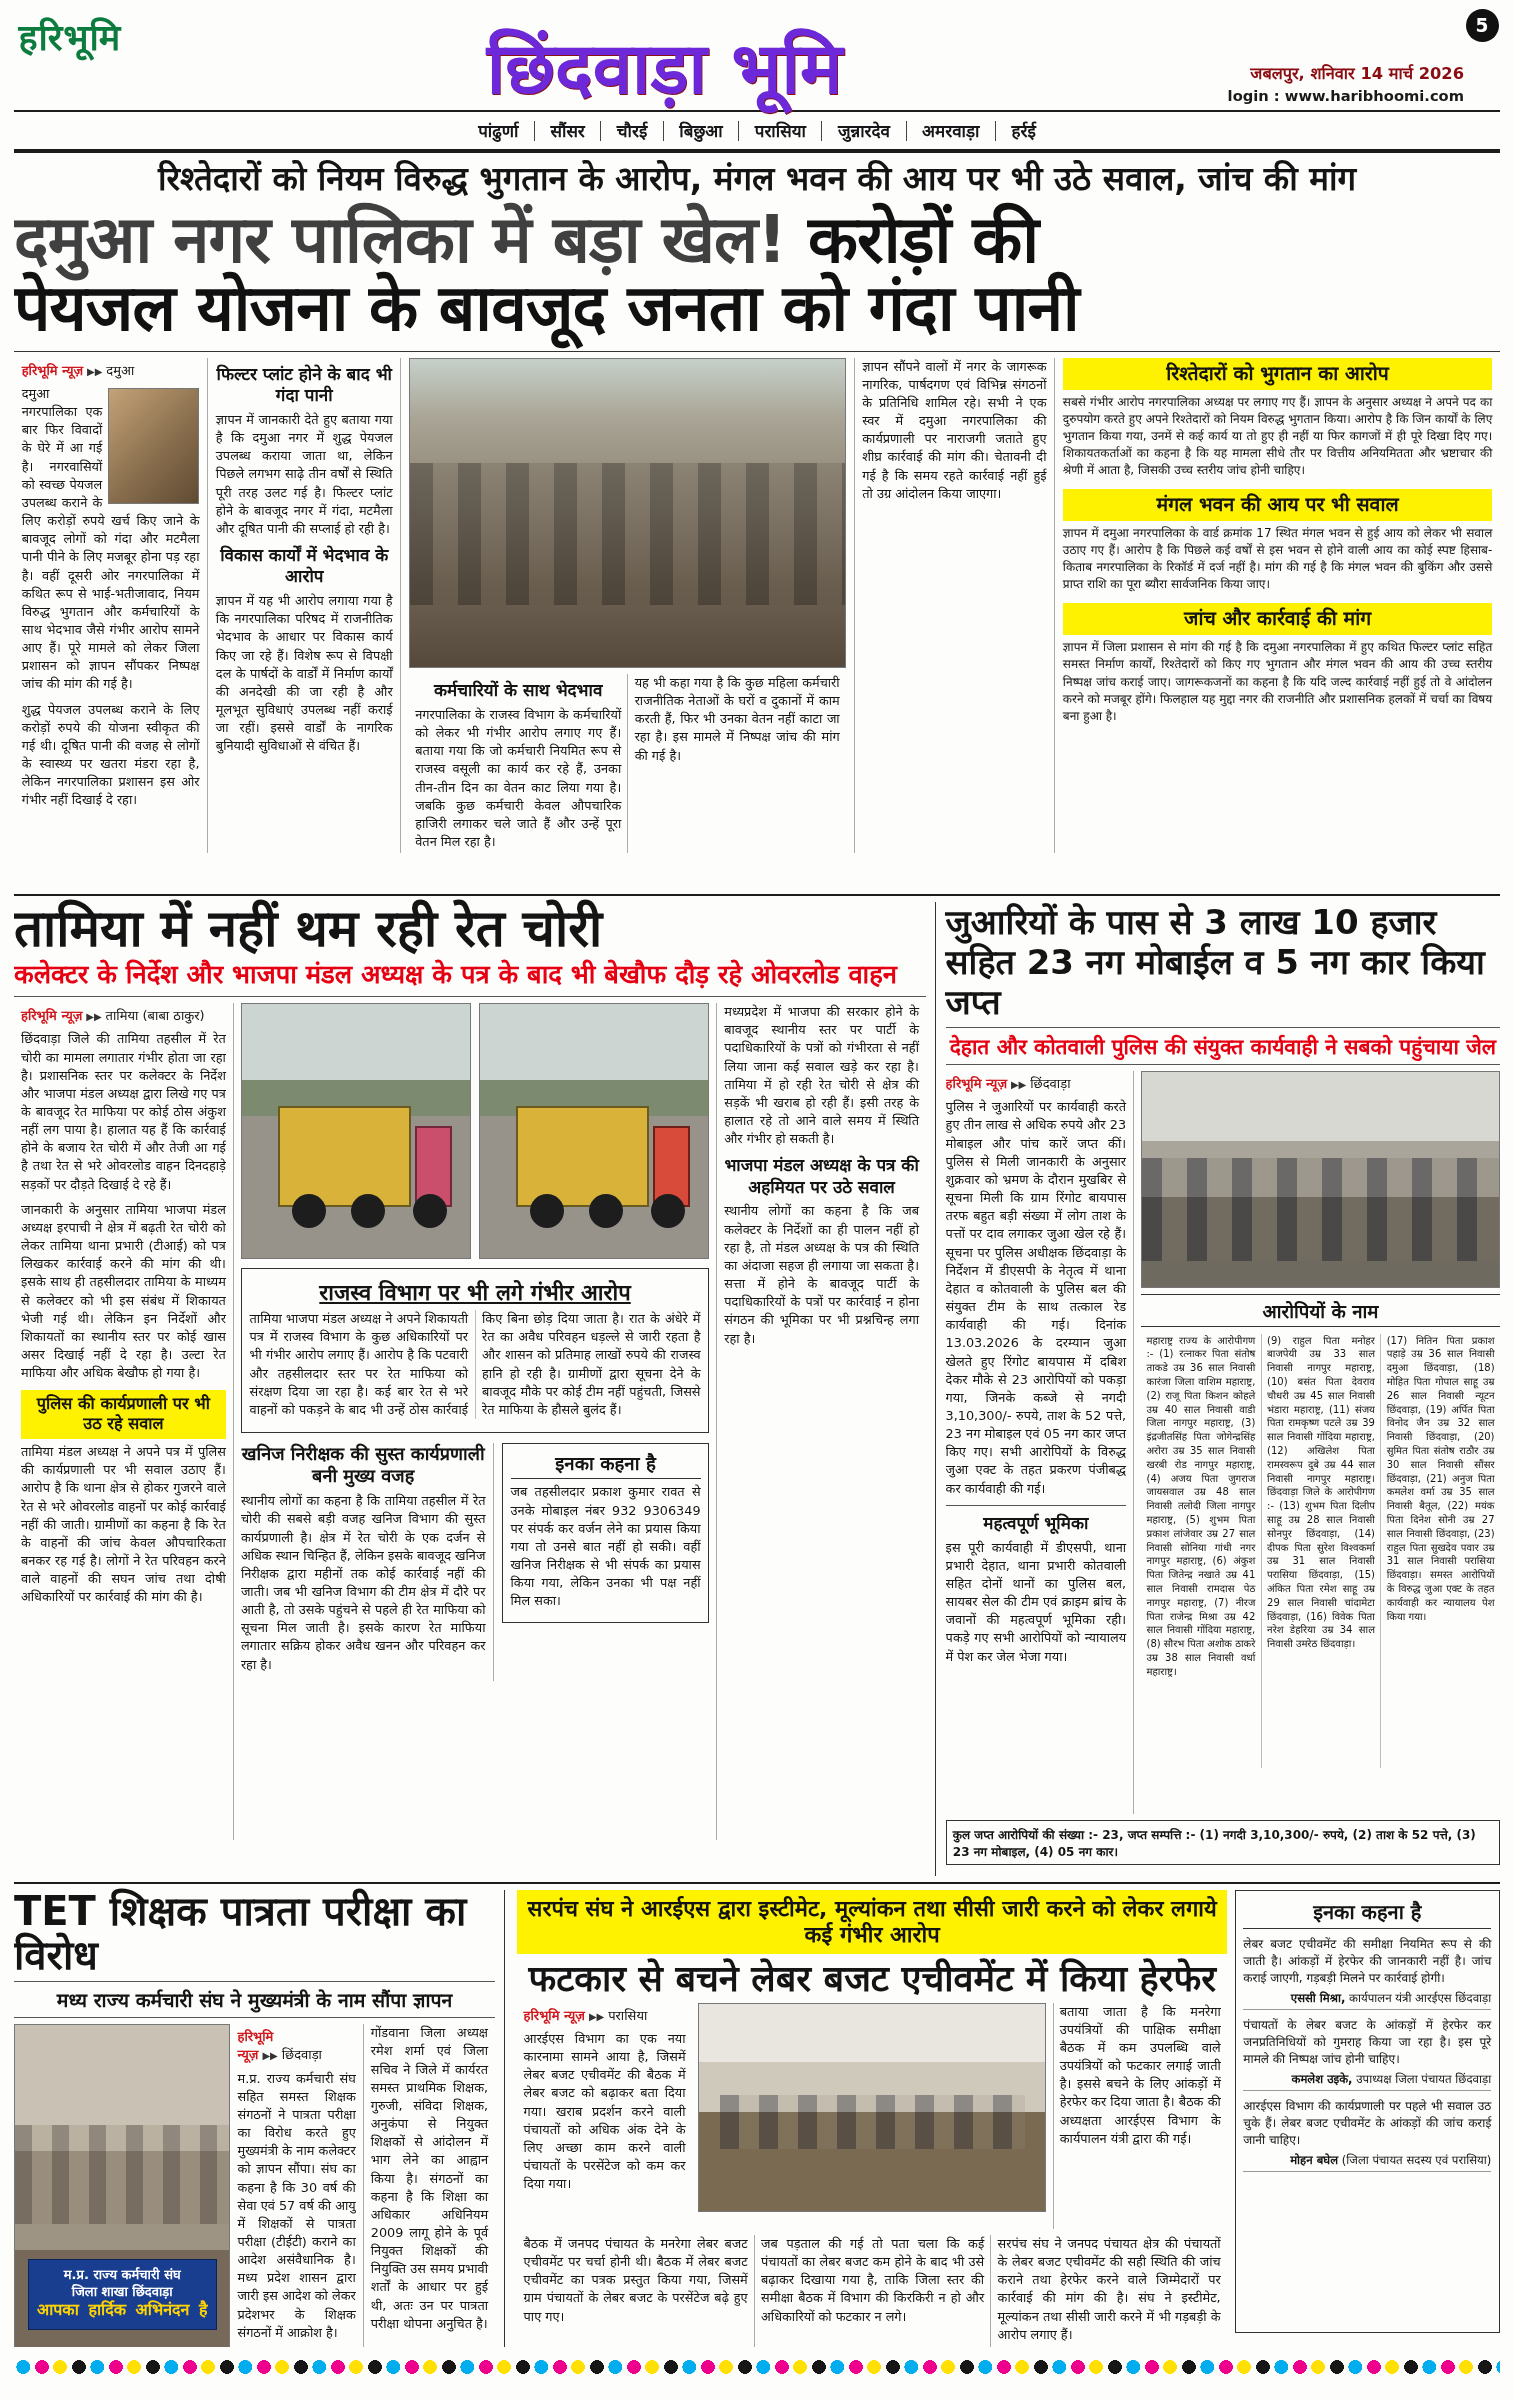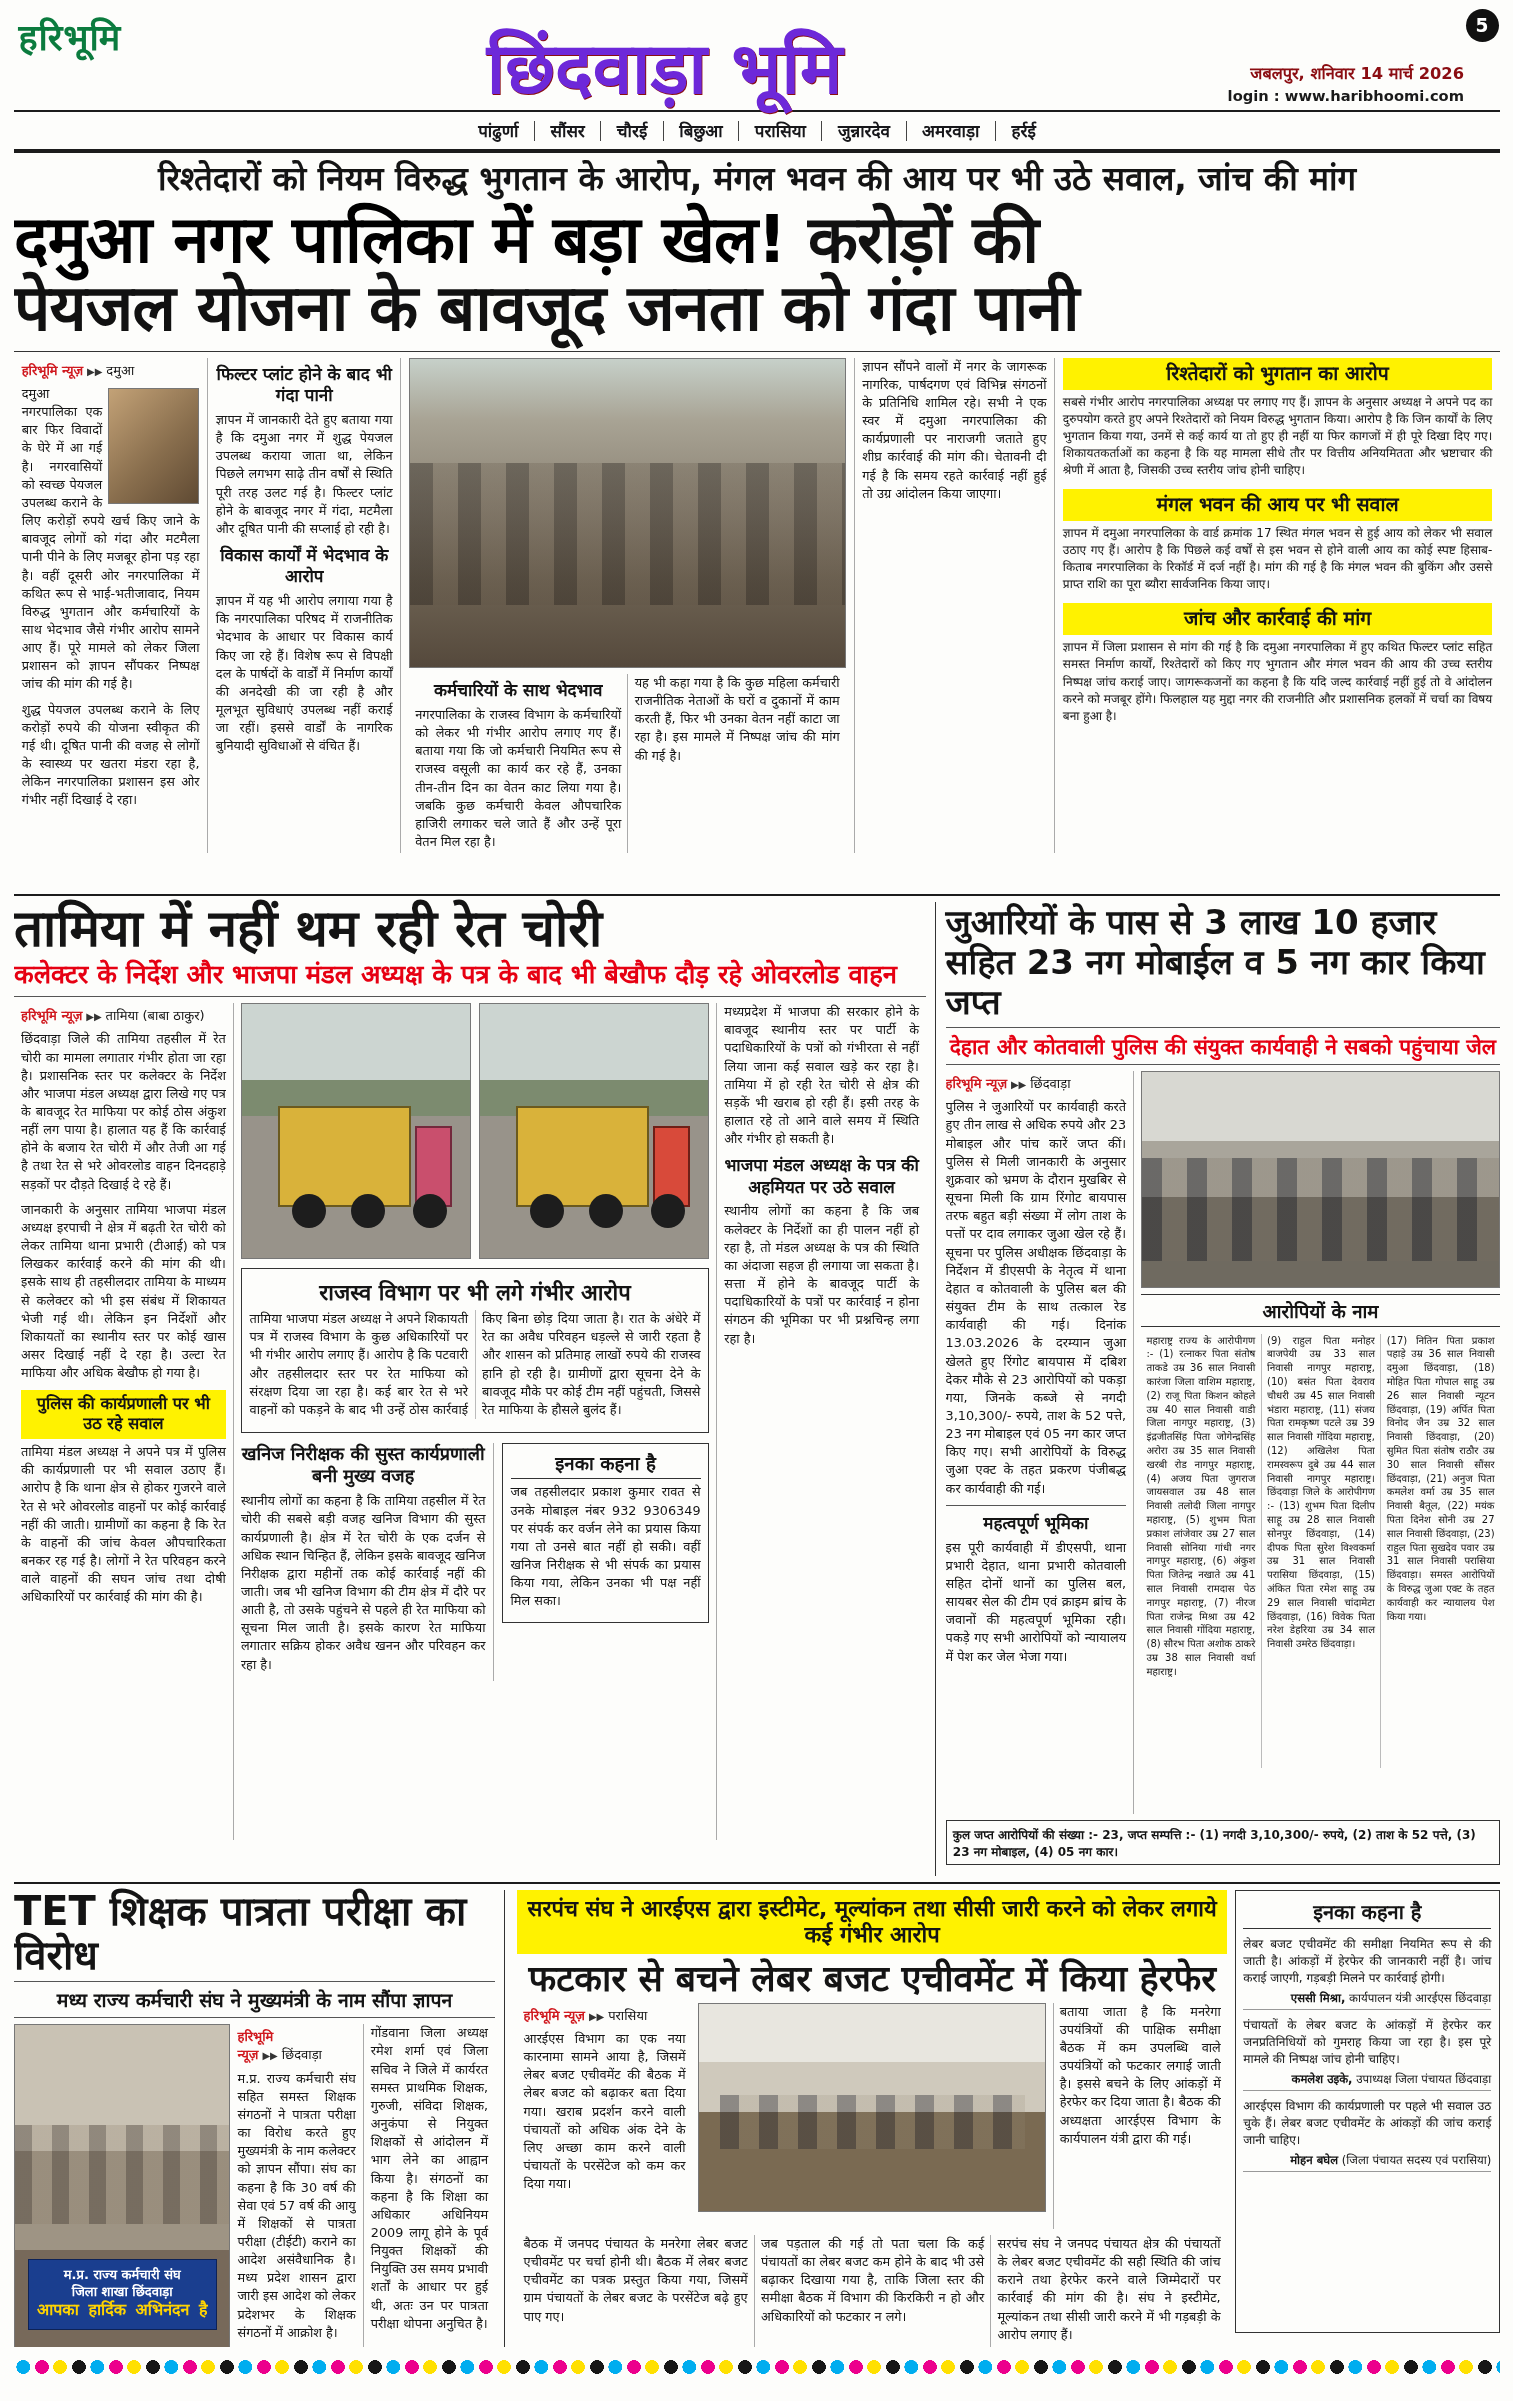--- a/index.html
+++ b/index.html
@@ -26,21 +26,21 @@
   .bl-place { font-weight:400; }
   .body { font-size:12.8px; line-height:1.42; text-align:justify; margin:0 0 7px; }
   .subhead { font-size:17px; font-weight:800; text-align:center; margin:6.2px 0 4.6px; line-height:1.25; }
   .h-yellow { background:#fff200; font-weight:800; text-align:center; padding:3.9px 4.6px; line-height:1.25; }
   .ph { position:relative; border:0.8px solid #777; overflow:hidden; background:#9aa49b; }
 
   
   .lead { border-top:2.3px solid #1c1c1c; margin-top:0; padding-top:7.7px; height:737px; overflow:hidden; }
   .kicker { font-size:33px; font-weight:800; text-align:center; line-height:1.15; margin-bottom:7.7px; }
   .lead-h1 { font-size:65px; font-weight:800; line-height:1.06; letter-spacing:-0.8px; }
-  .lead-h1 .red { color:#000000; }
+  .lead-h1 .red { color:#404040; }
   .lead-h1 .blk { color:#111; }
   .lead-h2 { font-size:64px; font-weight:800; line-height:1.06; letter-spacing:-0.8px; color:#111; margin-bottom:7.7px; }
   .lead-body { display:flex; height:502px; overflow:hidden; border-top:1.5px solid #333; padding-top:6.2px; }
   .lcol { padding:0 7.7px; overflow:hidden; }
   .lcol + .lcol { border-left:0.8px solid #aaa; }
   .lc1 { width:13%; } .lc2 { width:13%; } .lcmid { width:30.5%; } .lc5 { width:13.5%; } .lcrail { width:30%; }
   .ph-pipe { float:right; width:91px; height:116px; margin:3.1px 0 4.6px 6.2px;
     background:linear-gradient(135deg,#c3a277 0%,#8a6f4e 55%,#5f4a33 100%); }
   .ph-lead { width:100%; height:310px;
     background:linear-gradient(180deg,#c6d0c9 0%,#a8a394 20%,#8b8273 48%,#6e6353 72%,#55493c 100%);
@@ -64,21 +64,21 @@
   .scol + .scol { border-left:0.8px solid #aaa; }
   .s1 { width:24%; } .s2 { width:53%; } .s3 { width:23%; }
   .ph-row { display:flex; gap:7.7px; }
   .ph-truck { width:50%; height:256px; background:linear-gradient(180deg,#ccd5d1 0 30%,#7c8b6f 30% 44%,#98938a 44% 100%); }
   .truck-body { position:absolute; left:16%; bottom:20%; width:58%; height:40%; background:#d9b23a; border:2.3px solid #6b5a1f; }
   .truck-cab { position:absolute; right:8%; bottom:20%; width:16%; height:32%; background:#c94f6d; border:2.3px solid #73293c; }
   .truck-cab2 { background:#d84a3a; border-color:#6e1f17; }
   .wheel { position:absolute; bottom:12%; width:34px; height:34px; border-radius:50%; background:#1d1d1d; }
   .w1 { left:22%; } .w2 { left:48%; } .w3 { right:10%; }
   .rev-box { border:1.5px solid #333; margin-top:9.3px; padding:6.2px 7.7px; }
-  .rev-head { font-size:22px; font-weight:800; text-align:center; margin:0 0 4.6px; }
+  .rev-head { font-size:22px; font-weight:800; text-align:center; margin:0 0 4.6px;text-decoration:underline; }
   .rev-text { column-count:2; column-gap:14px; column-rule:0.8px solid #bbb; }
   .s2-bottom { display:flex; margin-top:9.3px; }
   .mineral { width:55%; padding-right:7.7px; border-right:0.8px solid #aaa; }
   .mineral h3 { font-size:18px; font-weight:800; text-align:center; margin:0 0 4.6px; line-height:1.25; }
   .saybox { width:45%; margin-left:7.7px; border:1.5px solid #333; padding:4.6px 7.7px; align-self:flex-start; }
   .saybox h4 { font-size:18.6px; font-weight:800; text-align:center; margin:1.5px 0 4.6px; border-bottom:1.5px solid #333; padding-bottom:3.1px; }
   .police-block { margin-top:7.7px; }
   .police-block .h-yellow { font-size:16.3px; margin-bottom:4.6px; }
 
   .gambling { width:38%; border-left:1.5px solid #333; padding-left:9.3px; }

